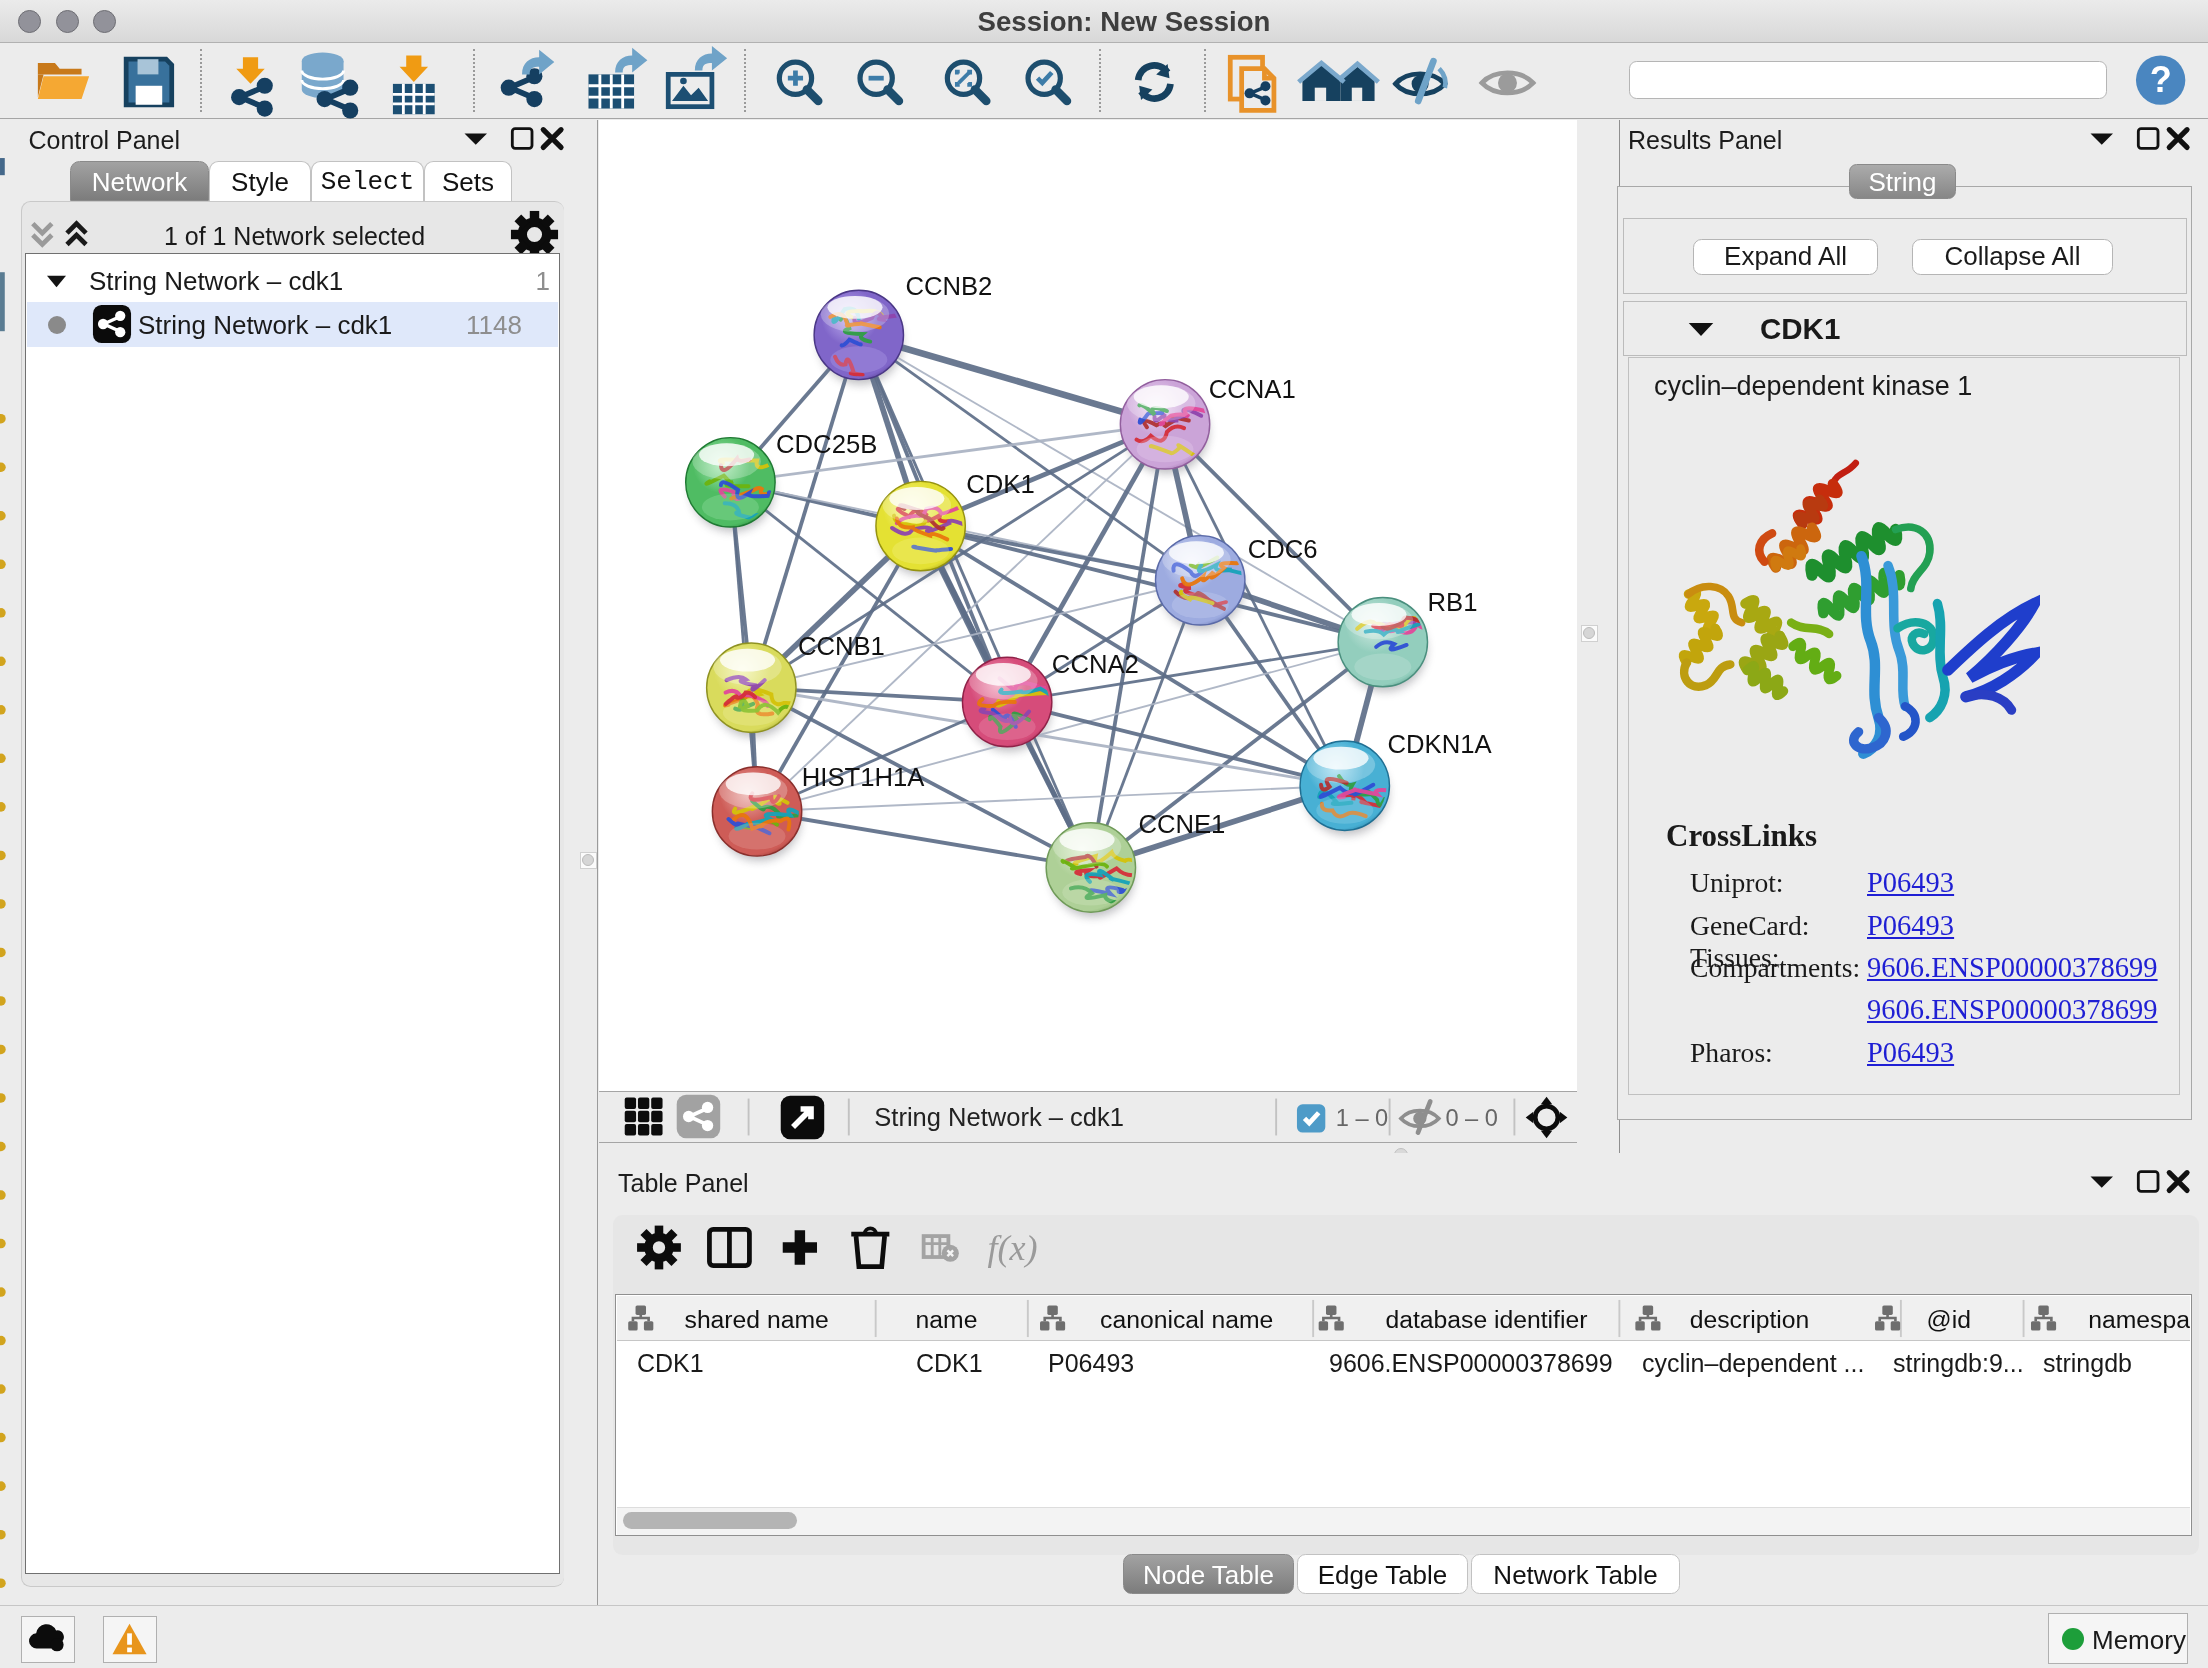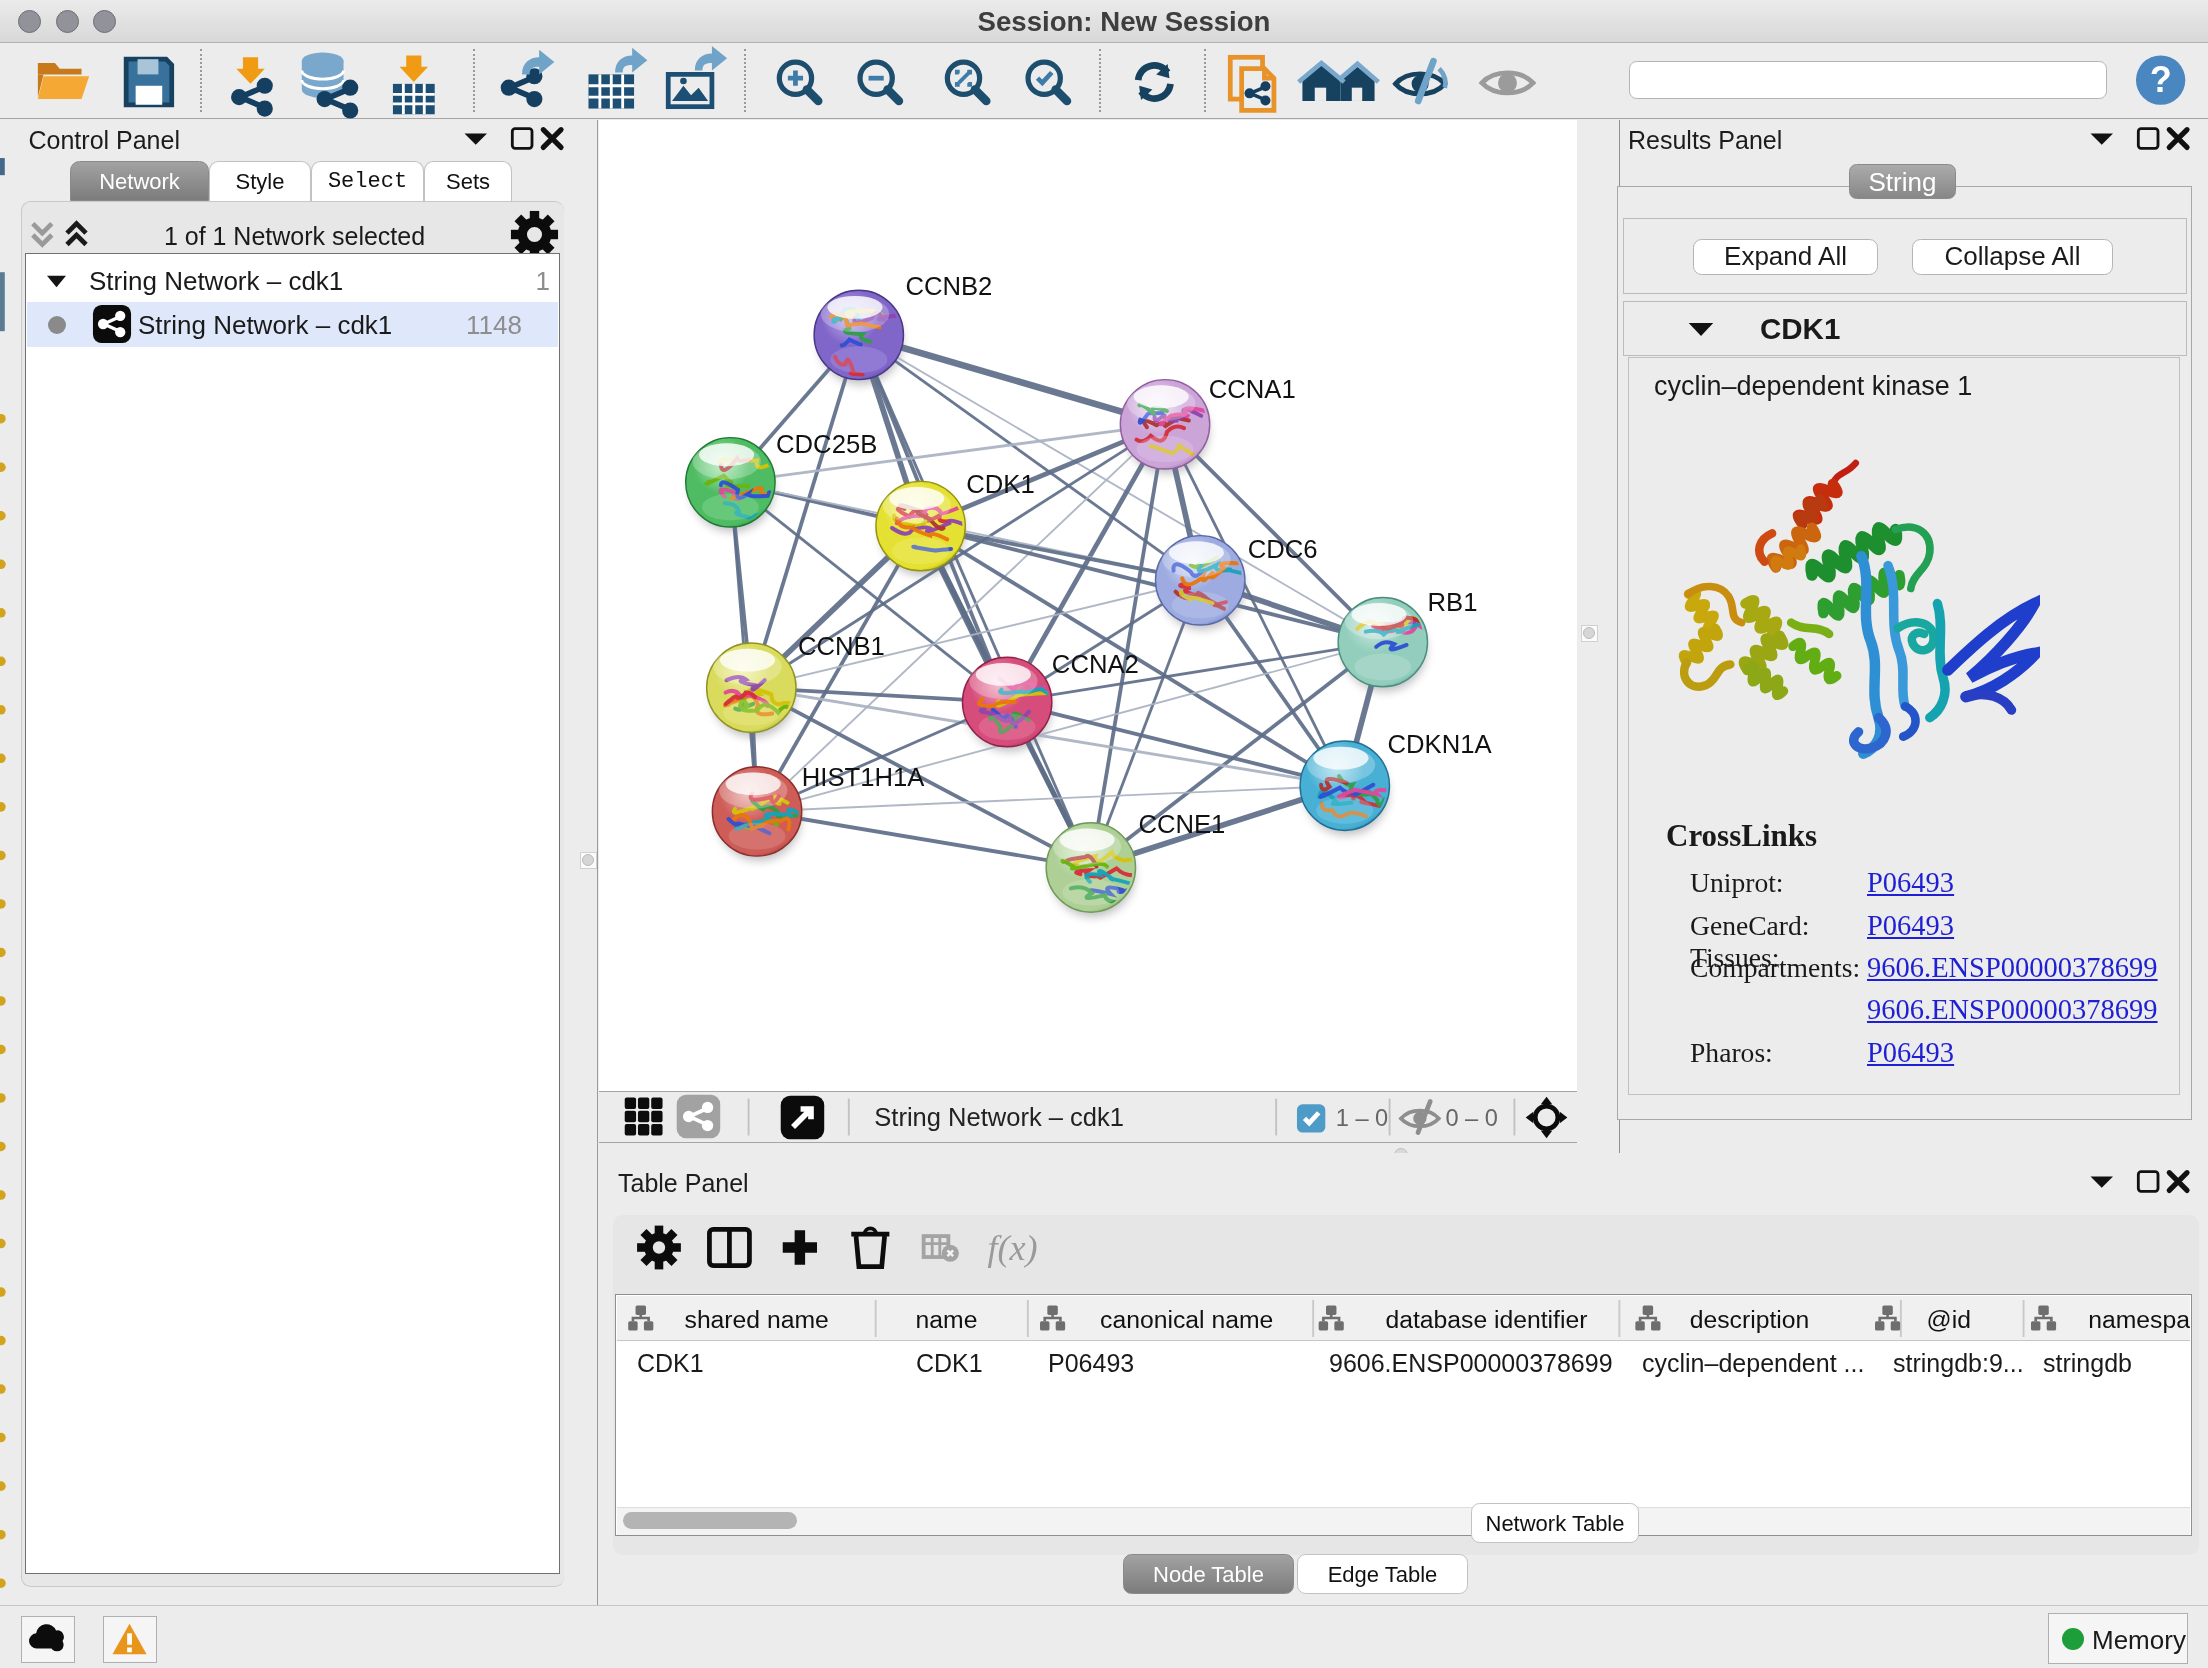--- a/index.html
+++ b/index.html
@@ -12,21 +12,21 @@
 .tl { top:9.5px; width:23px; height:23px; border-radius:50%; background:#92929a; border:1.9px solid #6e6e74; }
 
 #toolbar { left:0; top:44px; width:2208px; height:75px; background:#ececec; border-bottom:1px solid #a5a5a5; }
 .sep { position:absolute; top:49px; height:63px; width:0; border-left:2.9px dotted #9a9a9a; }
 #searchbox { left:1629px; top:61px; width:478px; height:38px; background:#fff; border:1.9px solid #b5b5b5; border-radius:7.6px; }
 
 #leftcol { left:0; top:120px; width:598px; height:1486px; background:#ececec; border-right:1px solid #9b9b9b; }
 .paneltitle { font-size:25px; color:#1c1c1c; }
 #cp-container { left:21px; top:201px; width:543px; height:1386px; background:#e7e7e7; border-radius:9.5px; border:1px solid #c9c9c9; border-right:none; }
 #cp-treebox { left:25px; top:253px; width:535px; height:1321px; background:#ffffff; border:1.9px solid #707070; }
-.tab { position:absolute; height:40px; background:#fff; border:1px solid #c2c2c2; border-bottom:none; border-radius:9.5px 9.5px 0 0; text-align:center; font-size:22px; line-height:40px; color:#111; }
+.tab { position:absolute; height:40px; background:#fff; border:1px solid #c2c2c2; border-bottom:none; border-radius:9.5px 9.5px 0 0; text-align:center; font-size:26px; line-height:40px; color:#111; }
 .tabsel { background:linear-gradient(#a2a2a2,#7c7c7c); color:#fff; border:1px solid #8a8a8a; }
 
 #canvas { left:599px; top:120px; width:978px; height:971px; background:#ffffff; }
 #canvasbar { left:599px; top:1091px; width:978px; height:52px; background:#ececec; border-top:1px solid #a5a5a5; border-bottom:1px solid #a5a5a5; }
 
 #rightcol { left:1619px; top:120px; width:590px; height:1033px; background:#ececec; border-left:1.9px solid #8f8f8f; }
 
 #tablepanel { left:599px; top:1153px; width:1609px; height:453px; background:#ececec; }
 
 #statusbar { left:0; top:1605px; width:2208px; height:63px; background:#ececec; border-top:1px solid #c6c6c6; }
@@ -836,21 +836,21 @@
 <div class="abs" style="left:1048px;top:1349px;font-size:25px;">P06493</div>
 <div class="abs" style="left:1329px;top:1349px;font-size:25px;">9606.ENSP00000378699</div>
 <div class="abs" style="left:1642px;top:1349px;font-size:25px;">cyclin–dependent ...</div>
 <div class="abs" style="left:1893px;top:1349px;font-size:25px;">stringdb:9...</div>
 <div class="abs" style="left:2043px;top:1349px;font-size:25px;">stringdb</div>
 <div class="abs" style="left:617px;top:1507px;width:1573px;height:27.6px;background:#f3f3f3;border-top:1px solid #ddd;"></div>
 <div class="abs" style="left:623px;top:1512px;width:174px;height:17px;border-radius:8.6px;background:#b4b4b4;"></div>
 
 <div class="abs tab tabsel" style="left:1123px;top:1554px;width:171px;height:40px;border-radius:8.6px;">Node Table</div>
 <div class="abs tab" style="left:1297px;top:1554px;width:171px;height:40px;border-radius:8.6px;border-bottom:1px solid #c2c2c2;">Edge Table</div>
-<div class="abs tab" style="left:1471px;top:1503px;width:168px;height:40px;border-radius:8.6px;border-bottom:1px solid #c2c2c2;">Network Table</div>
+<div class="abs tab" style="left:1471px;top:1554px;width:209px;height:40px;border-radius:8.6px;border-bottom:1px solid #c2c2c2;">Network Table</div>
 <div id="statusbar" class="abs"></div>
 <div class="abs statusbtn" style="left:21px;"></div>
 <div class="abs statusbtn" style="left:103px;"></div>
 <svg class="abs" style="left:21px;top:1616px;" width="54" height="47" viewBox="0 0 57 49">
   <path d="M17,34 a8,8 0 0 1 -1,-16 a11,11 0 0 1 21,-3 a7,7 0 0 1 6,12 l1,7 Z" fill="#0c0c0c"></path>
   <circle cx="38" cy="30" r="7" fill="#0c0c0c"></circle>
 </svg>
 <svg class="abs" style="left:103px;top:1616px;" width="54" height="47" viewBox="0 0 57 49">
   <path d="M28,8 L46,40 L10,40 Z" fill="#e8951c"></path>
   <rect x="25.5" y="18" width="5" height="12" fill="#fff"></rect>

